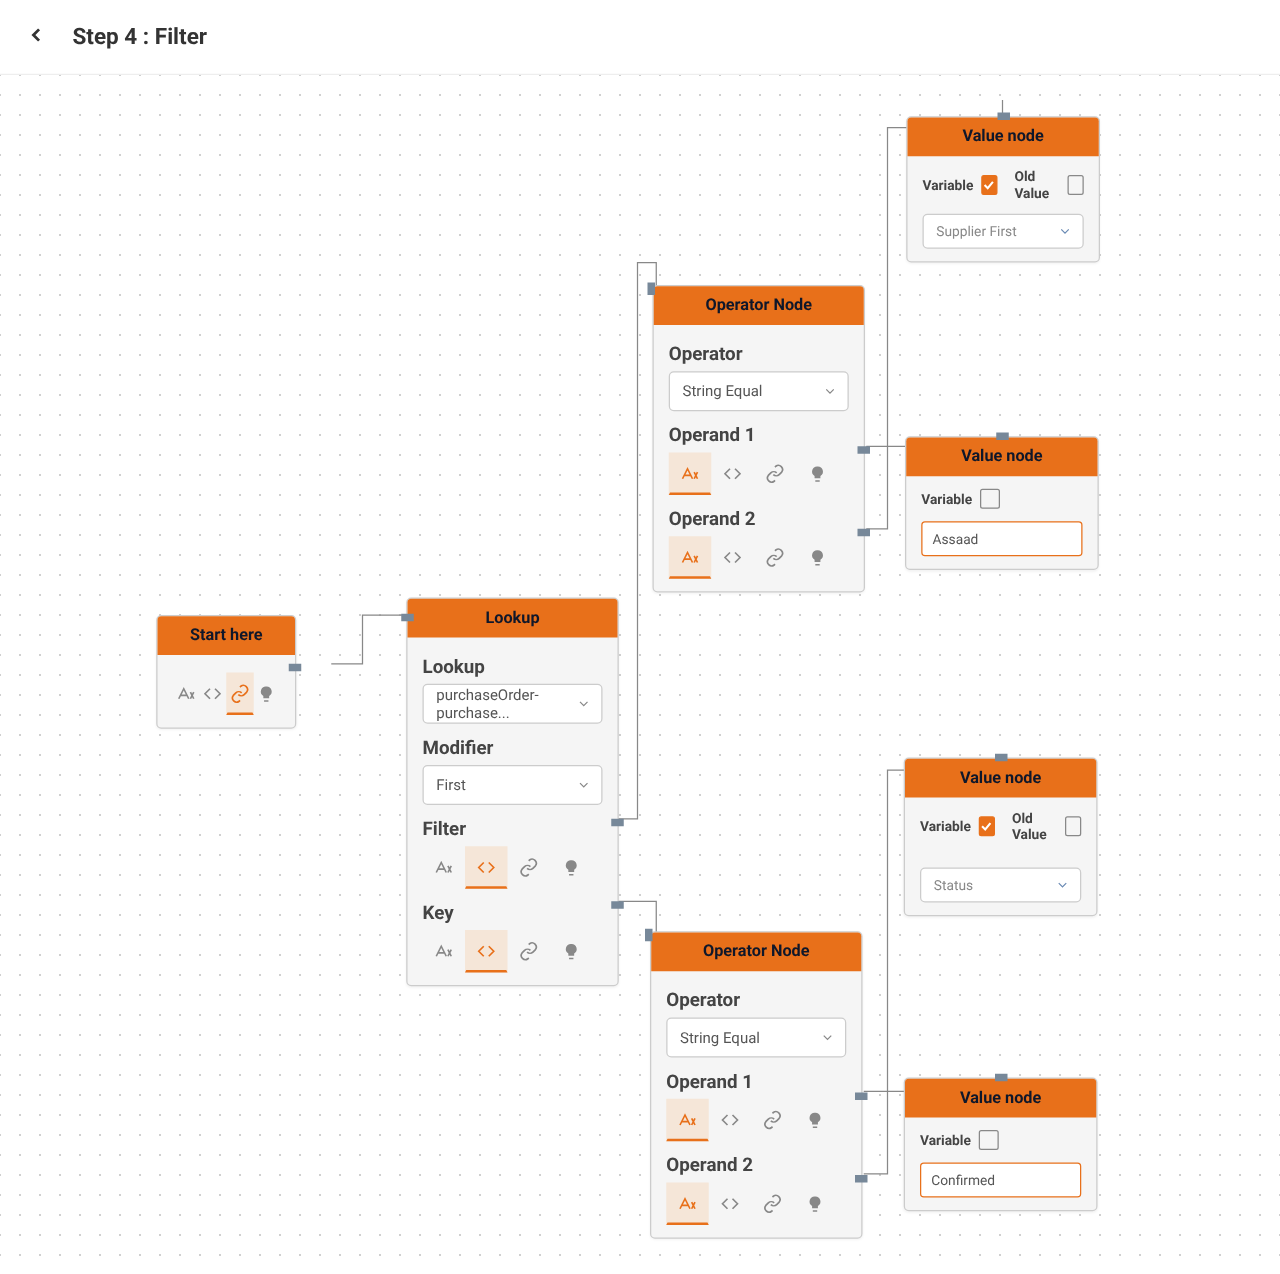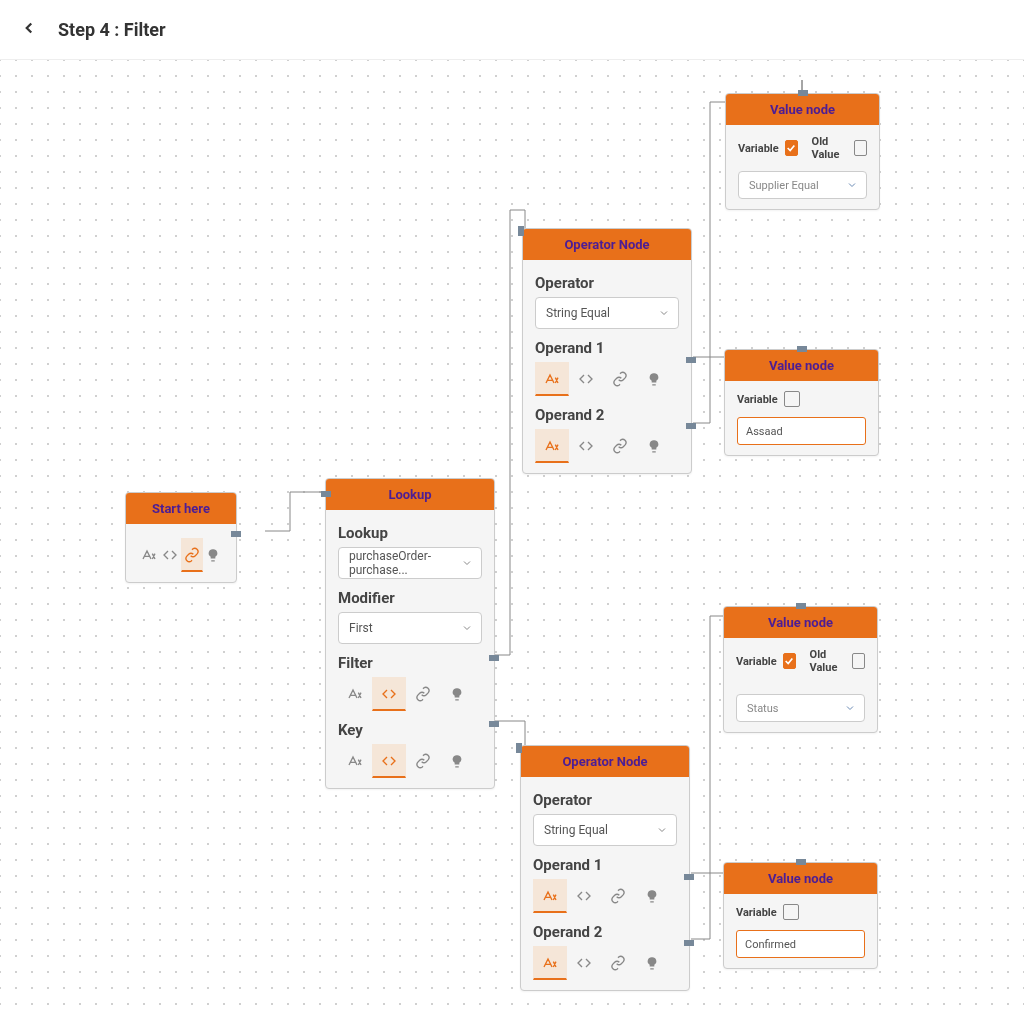--- a/index.html
+++ b/index.html
@@ -2,21 +2,21 @@
 <html><head>
 <meta charset="utf-8">
 <style>
 *{box-sizing:border-box;margin:0;padding:0;font-family:-apple-system,BlinkMacSystemFont,"Segoe UI",Roboto,sans-serif}
 body{width:1024px;height:1019px;background:#fff;position:relative;overflow:hidden}
 .header{height:60px;display:flex;align-items:center;padding:0 20px;gap:20px;border-bottom:1px solid #eee}
 .back-btn{cursor:pointer}
 .title{font-size:18px;font-weight:700;color:#333}
 .canvas{position:absolute;top:60px;left:0;width:1024px;height:959px;background-image:radial-gradient(circle,#d0d0d0 1px,transparent 1px);background-size:16px 16px;background-position:8px 8px}
 .node{position:absolute;border:1px solid #ccc;border-radius:4px;background:#f5f5f5;box-shadow:0 1px 2px rgba(0,0,0,0.05)}
-.node-header{background:#e8701a;color:#4c1d95;text-align:center;font-weight:700;font-size:13px;padding:8px 0;border-radius:3px 3px 0 0}
+.node-header{background:#e8701a;color:#0f172a;text-align:center;font-weight:700;font-size:13px;padding:8px 0;border-radius:3px 3px 0 0}
 .node-body{padding:10px 12px}
 .label{font-size:15px;font-weight:700;color:#444;margin-bottom:5px;margin-top:4px}
 .select{width:100%;height:32px;border:1px solid #ccc;border-radius:4px;background:#fff;padding:0 28px 0 10px;font-size:12px;color:#555;position:relative;display:flex;align-items:center}
 .select.sm{height:28px;font-size:11px;color:#888}
 .chev{position:absolute;right:8px;top:50%;transform:translateY(-50%)}
 .icon-row{display:flex;gap:0;align-items:center;margin-top:4px}
 .icon-btn{width:34px;height:34px;display:flex;align-items:center;justify-content:center;cursor:pointer;border:1px solid transparent}
 .icon-btn.sel{background:#f5e6d8;border-bottom:2px solid #e8701a}
 .check-row{display:flex;align-items:center;gap:6px;font-size:11px;font-weight:700;color:#444}
 .checkbox{width:16px;height:16px;border:1.5px solid #888;border-radius:2px;display:flex;align-items:center;justify-content:center}
@@ -294,21 +294,21 @@
       <span>Variable</span>
       <div class="checkbox checked">
             <svg width="10" height="10" viewBox="0 0 24 24" fill="none" stroke="#fff" stroke-width="4">
               <polyline points="4 12 10 18 20 6"></polyline>
             </svg>
           </div>
       <span style="margin-left:8px">Old Value</span>
       <div class="checkbox"></div>
     </div>
     <div class="select sm" style="margin-top:10px">
-      <span>Supplier Equal</span>
+      <span>Supplier First</span>
       <svg class="chev" width="12" height="12" viewBox="0 0 24 24" fill="none" stroke="#6b8bb5" stroke-width="2">
             <polyline points="6 9 12 15 18 9"></polyline>
           </svg>
     </div>
   </div>
   <div class="port" style="left:72px;top:-4px;width:10px;height:6px"></div>
 </div>
 
 <div class="node" style="left:724px;top:289px;width:155px">
   <div class="node-header">Value node</div>

